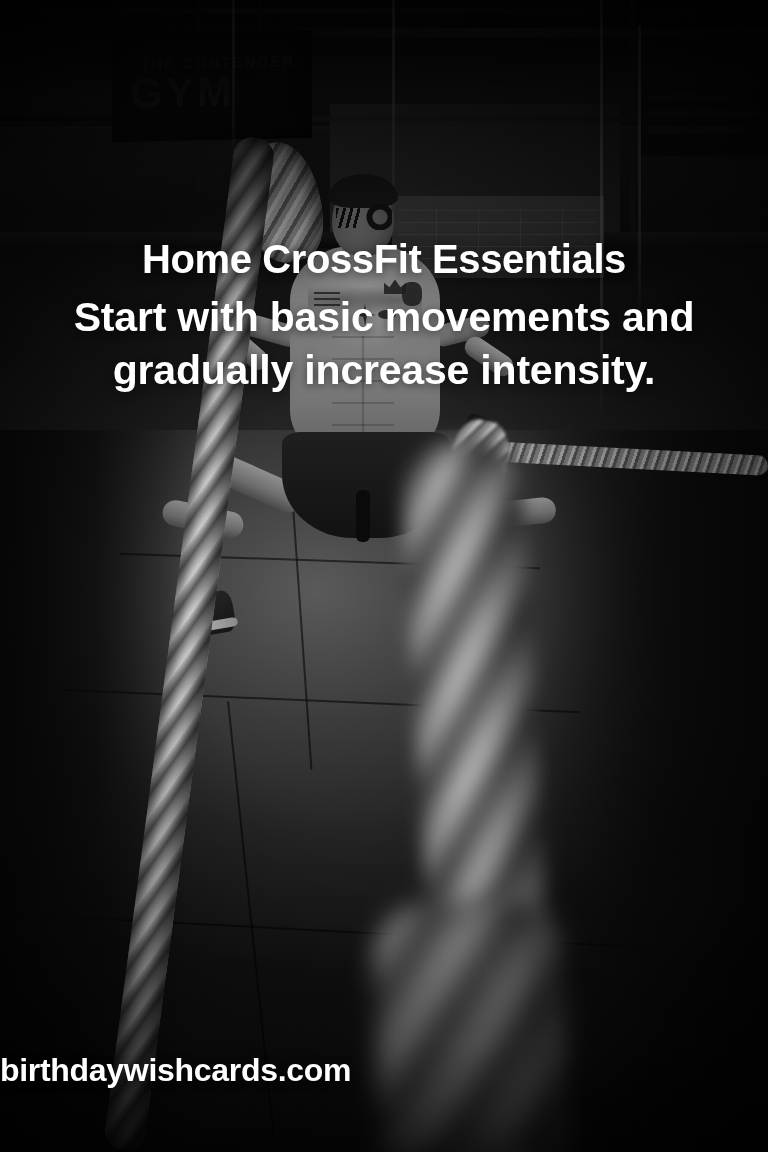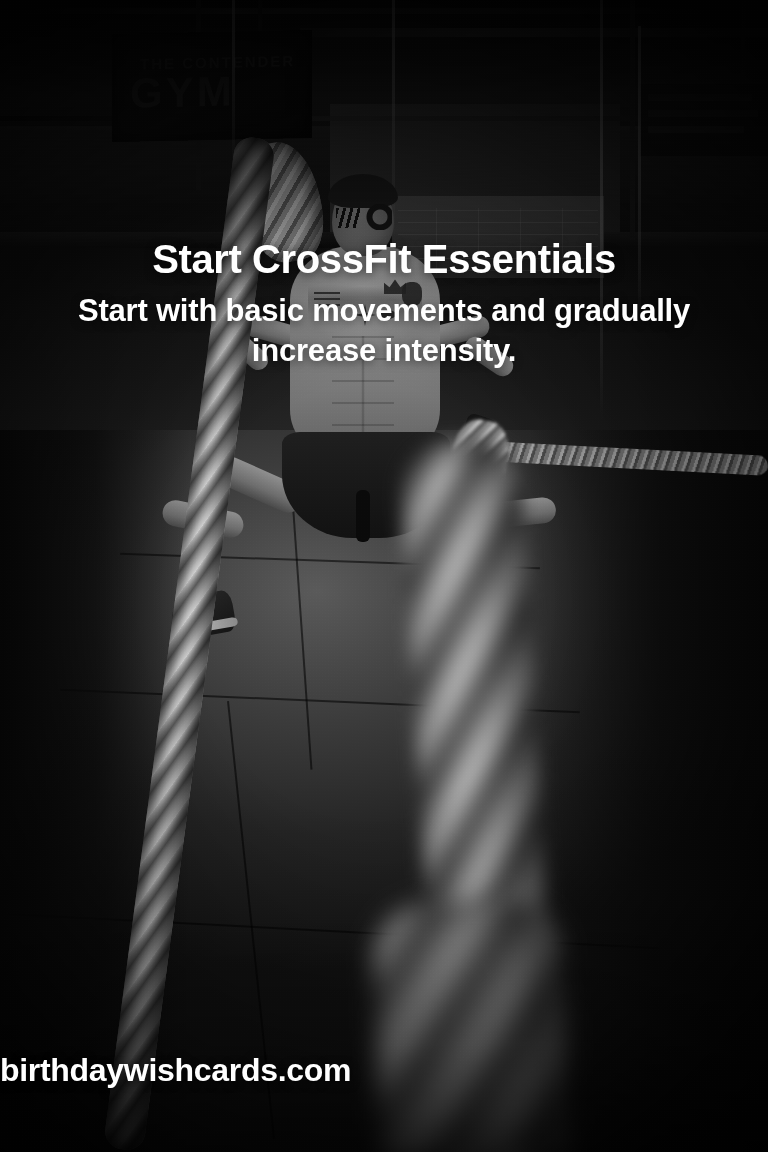--- a/index.html
+++ b/index.html
@@ -351,21 +351,21 @@
     margin: 0;
     font-size: 40px;
     line-height: 1.08;
     font-weight: 700;
     color: #ffffff;
     letter-spacing: -0.4px;
     text-shadow: 0 2px 10px rgba(0,0,0,.55);
   }
   .subheadline {
     margin: 10px 0 0 0;
-    font-size: 31px;
+    font-size: 41px;
     line-height: 1.30;
     font-weight: 700;
     color: #ffffff;
     letter-spacing: -0.2px;
     text-shadow: 0 2px 9px rgba(0,0,0,.5);
   }
   .footer {
     position: absolute;
     left: 0; right: 0; bottom: 63px;
     text-align: left;
@@ -484,21 +484,21 @@
     </div>
     <div class="rope-right-grow"></div>
 
     <div class="top-shade"></div>
     <div class="bottom-shade"></div>
     <div class="vignette"></div>
     <div class="grain"></div>
   </div>
 
   <div class="text-block">
-    <h1 class="headline">Start CrossFit Essentials</h1>
+    <h1 class="headline">Home CrossFit Essentials</h1>
     <p class="subheadline">Start with basic movements and gradually increase intensity.</p>
   </div>
 
   <div class="footer">
     <span class="footer-url">birthdaywishcards.com</span>
   </div>
 
 </div>
 
 </body></html>

